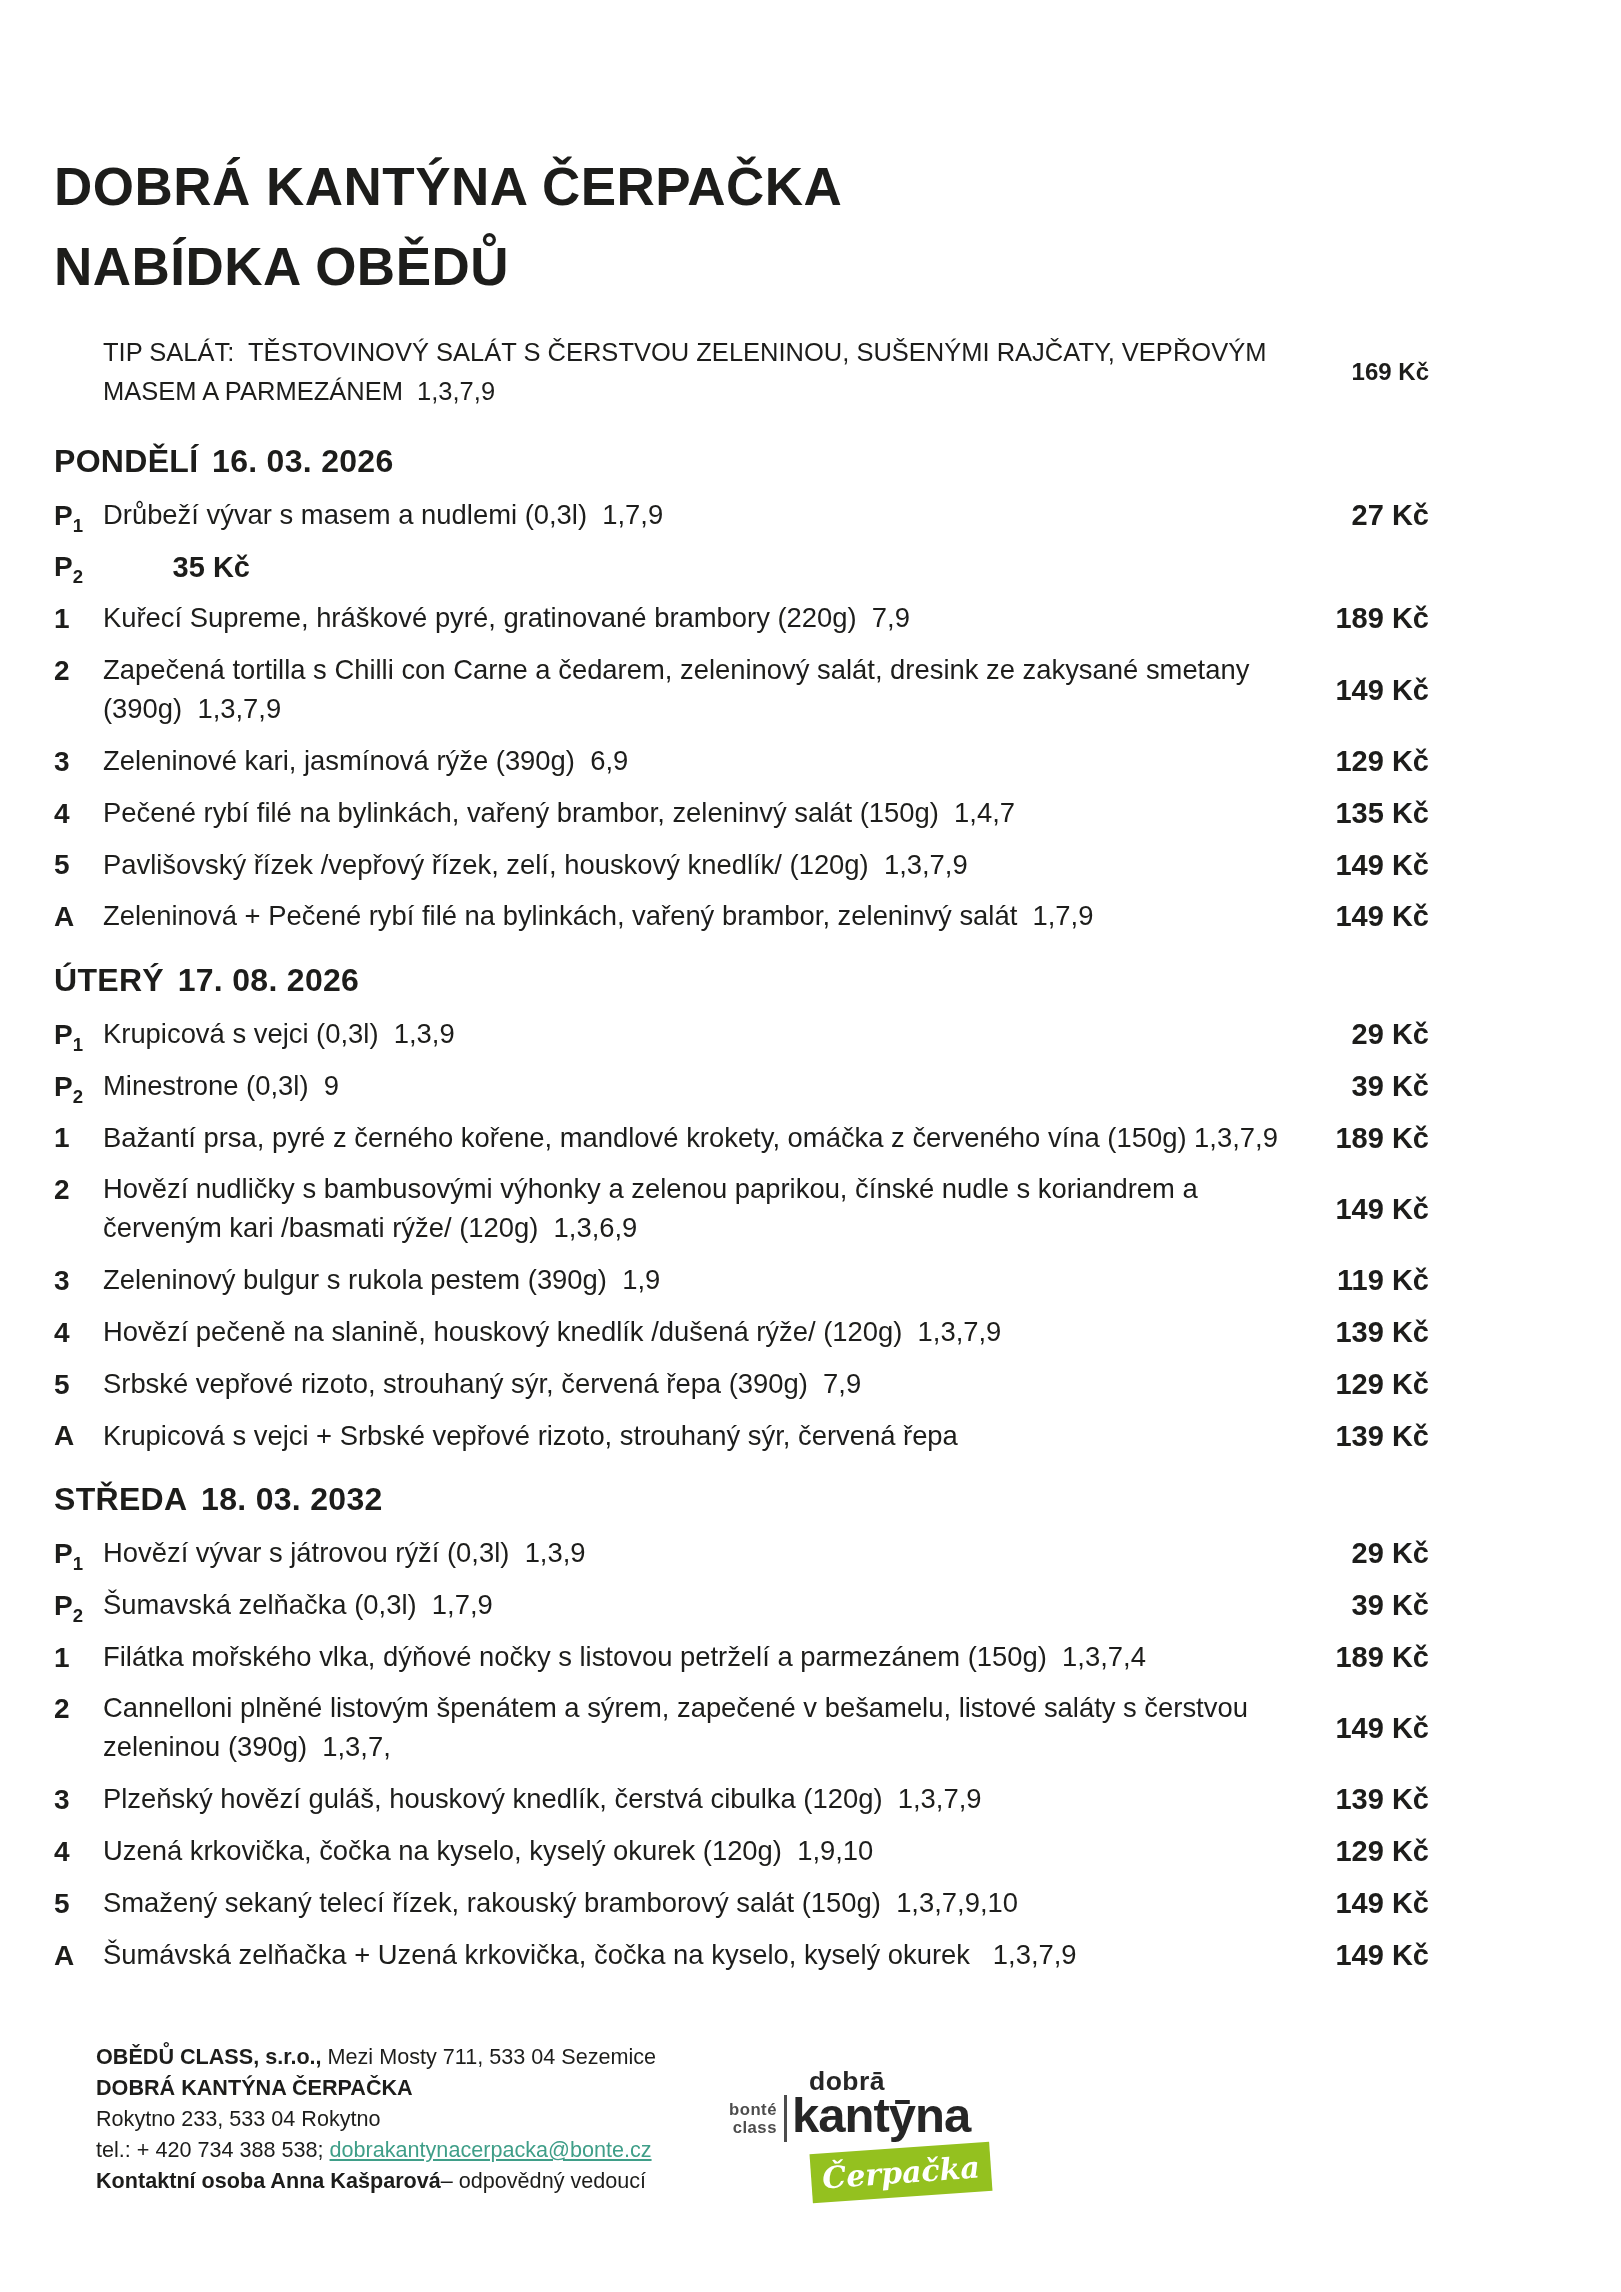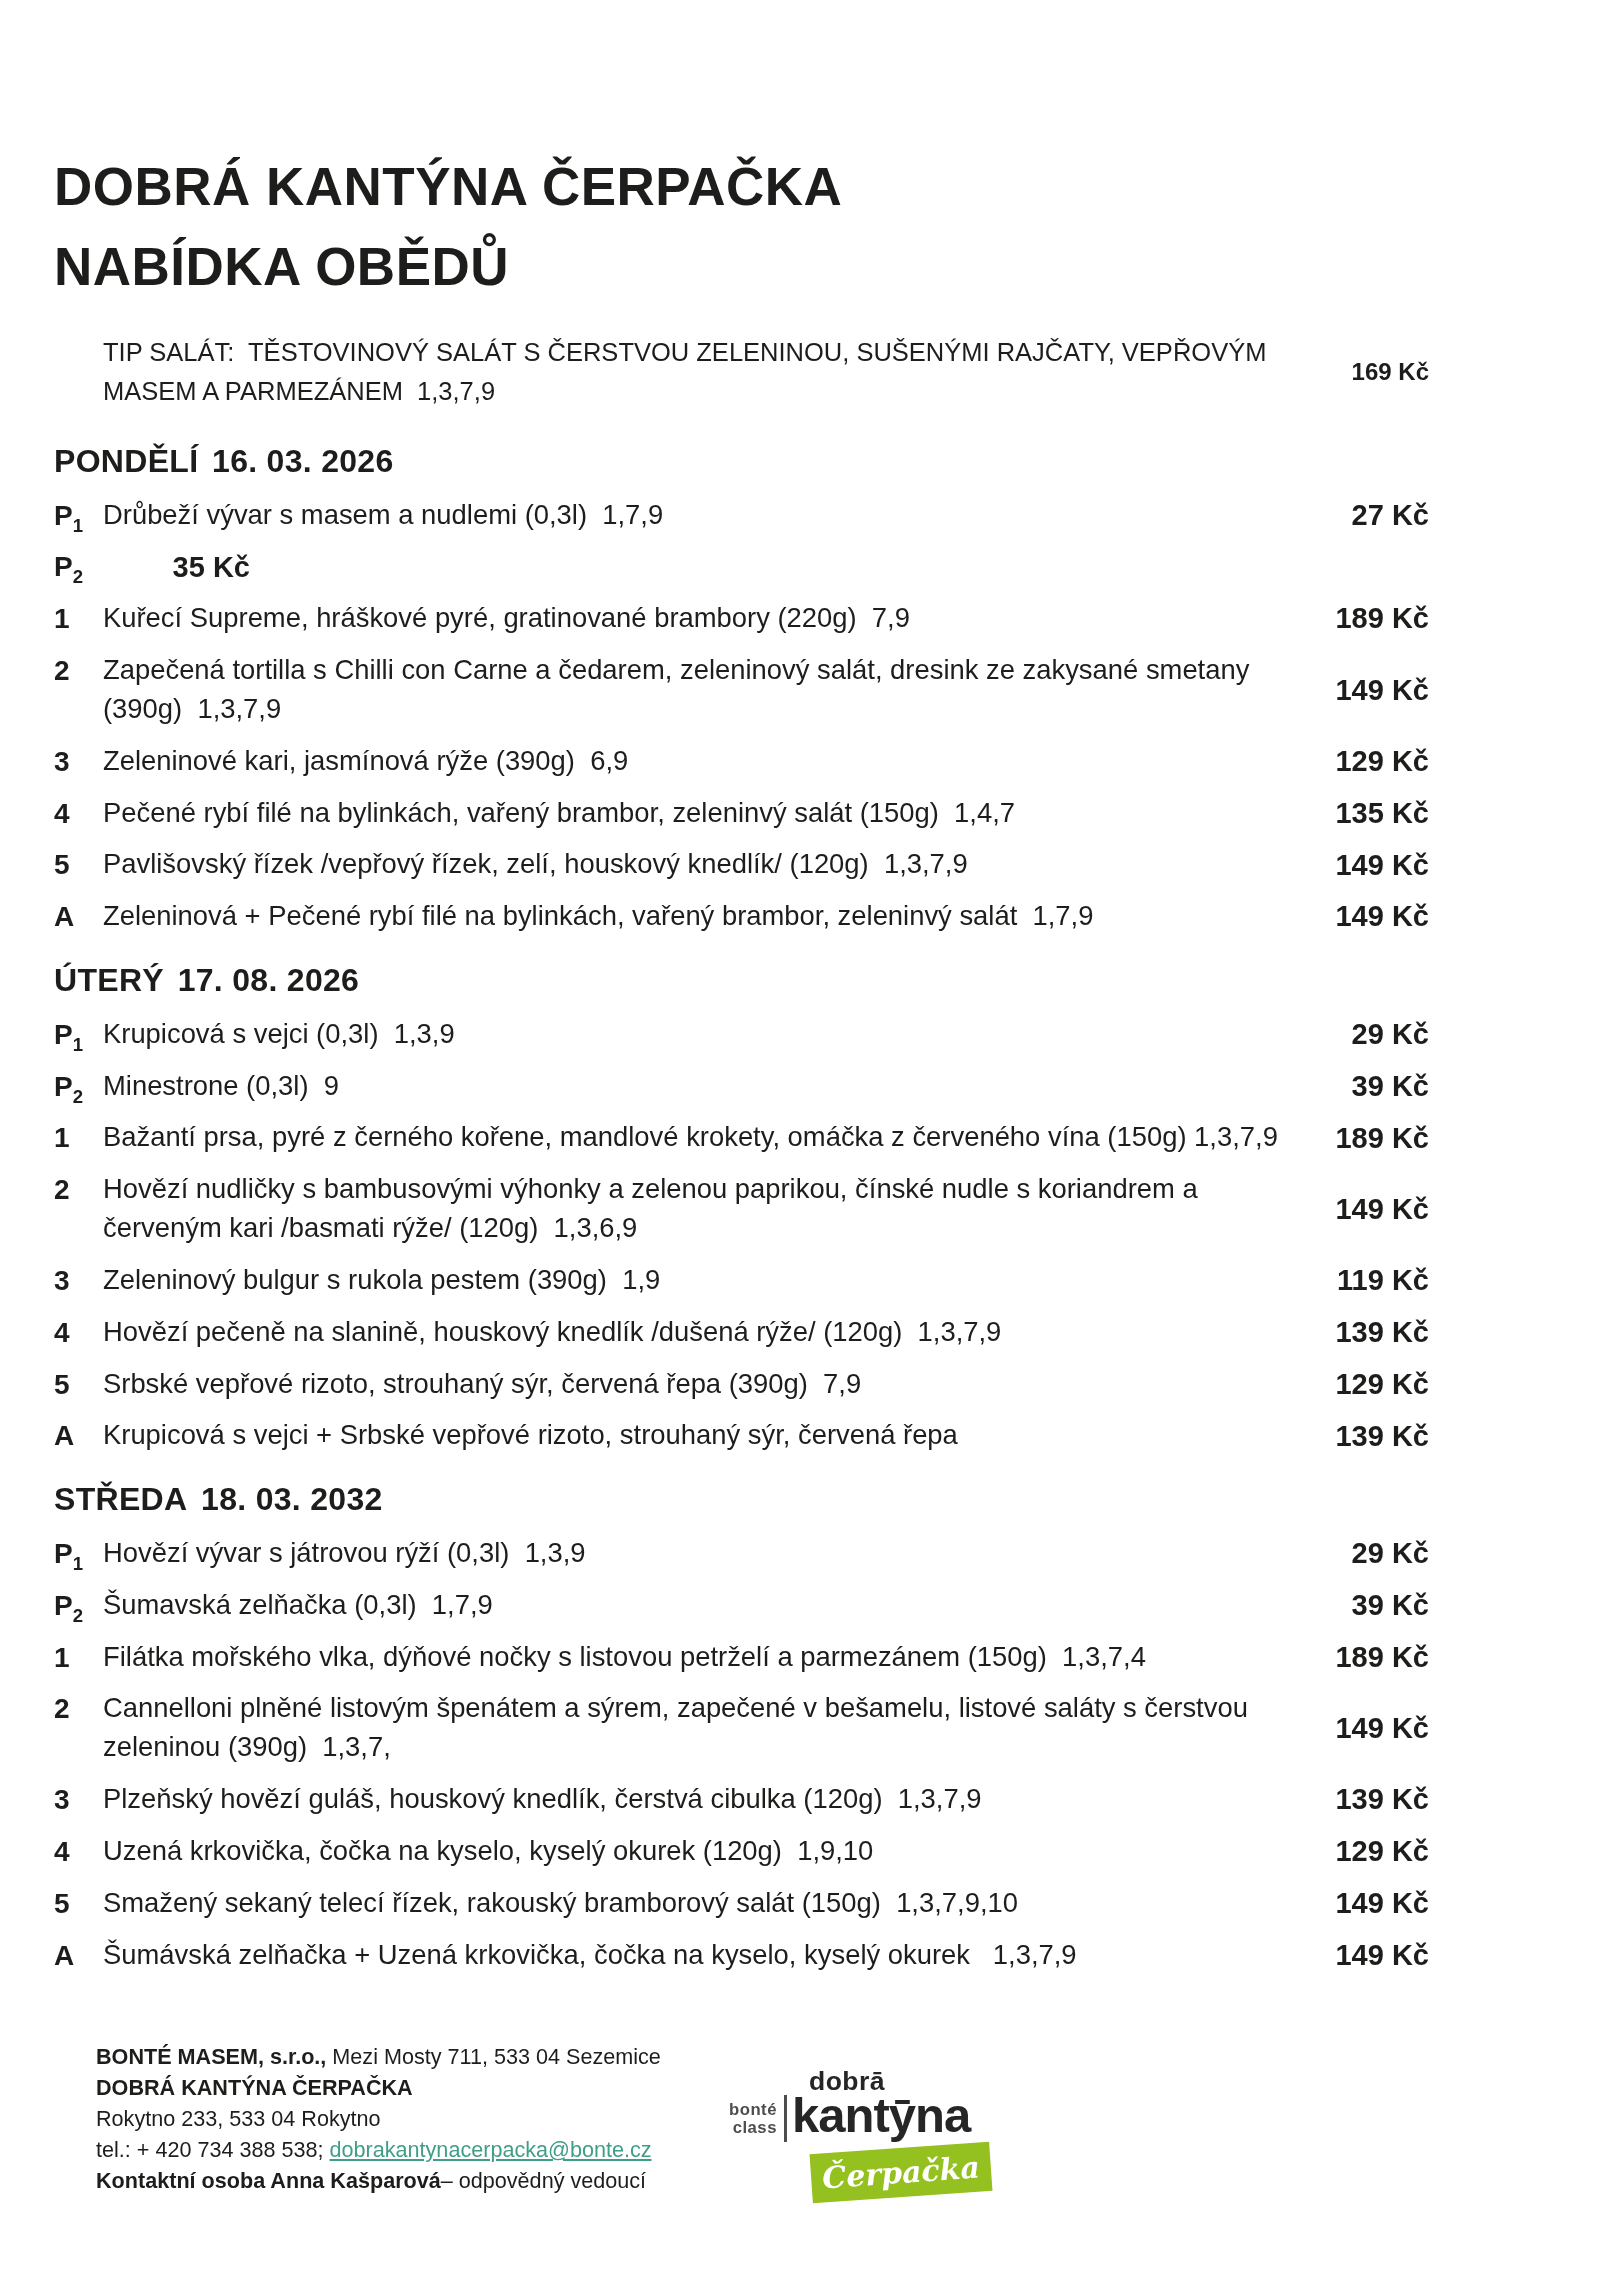--- a/index.html
+++ b/index.html
@@ -17,21 +17,21 @@
   
   .tip-row{display:flex;align-items:center;margin-bottom:33px;}
   .tip-text{flex:1;margin-left:49px;font-size:25.5px;line-height:1.5;white-space:pre-wrap;}
   .price{min-width:147px;text-align:right;font-size:24px;font-weight:bold;white-space:nowrap;}
 
   
   .day-section{margin-top:25.5px;}
   .day-header{font-size:32px;font-weight:bold;margin-bottom:15.7px;letter-spacing:0.3px;}
   .day-date{margin-left:13.7px;}
 
-  .row{display:flex;align-items:flex-start;margin-bottom:12.7px;}
+  .row{display:flex;align-items:center;margin-bottom:12.7px;}
   .row-label{width:49px;font-size:28px;font-weight:bold;align-self:flex-start;line-height:1.4;}
   .row-label sub{font-size:18.6px;line-height:0;}
   .row-text{flex:1;font-size:27.4px;line-height:1.42;white-space:pre-wrap;}
   .row-price{min-width:147px;text-align:right;font-size:29px;font-weight:bold;white-space:nowrap;align-self:center;}
 
   
   .footer{position:absolute;left:96px;top:2041px;font-size:21.6px;line-height:1.44;}
   .footer .b{font-weight:bold;}
   .footer a{text-decoration:underline;}
 
@@ -188,21 +188,21 @@
           <div class="row-label">A</div>
           <div class="row-text">Šumávská zelňačka + Uzená krkovička, čočka na kyselo, kyselý okurek   1,3,7,9</div>
           <div class="row-price">149 Kč</div>
         </div>
       </div>
     </div>
 
 </div>
 
 <div class="footer">
-  <div><span class="b">BONTÉ MASEM, s.r.o.,</span><span> Mezi Mosty 711, 533 04 Sezemice</span></div>
+  <div><span class="b">OBĚDŮ CLASS, s.r.o.,</span><span> Mezi Mosty 711, 533 04 Sezemice</span></div>
   <div class="b">DOBRÁ KANTÝNA ČERPAČKA</div>
   <div>Rokytno 233, 533 04 Rokytno</div>
   <div><span>tel.: + 420 734 388 538; </span><a href="#" id="email-link" style="color: rgb(63, 158, 136);">dobrakantynacerpacka@bonte.cz</a></div>
   <div><span class="b">Kontaktní osoba Anna Kašparová</span><span>– odpovědný vedoucí</span></div>
 </div>
 
 <div class="logo">
   <div class="logo-bonte">
     <div>bonté</div>
     <div>class</div>

